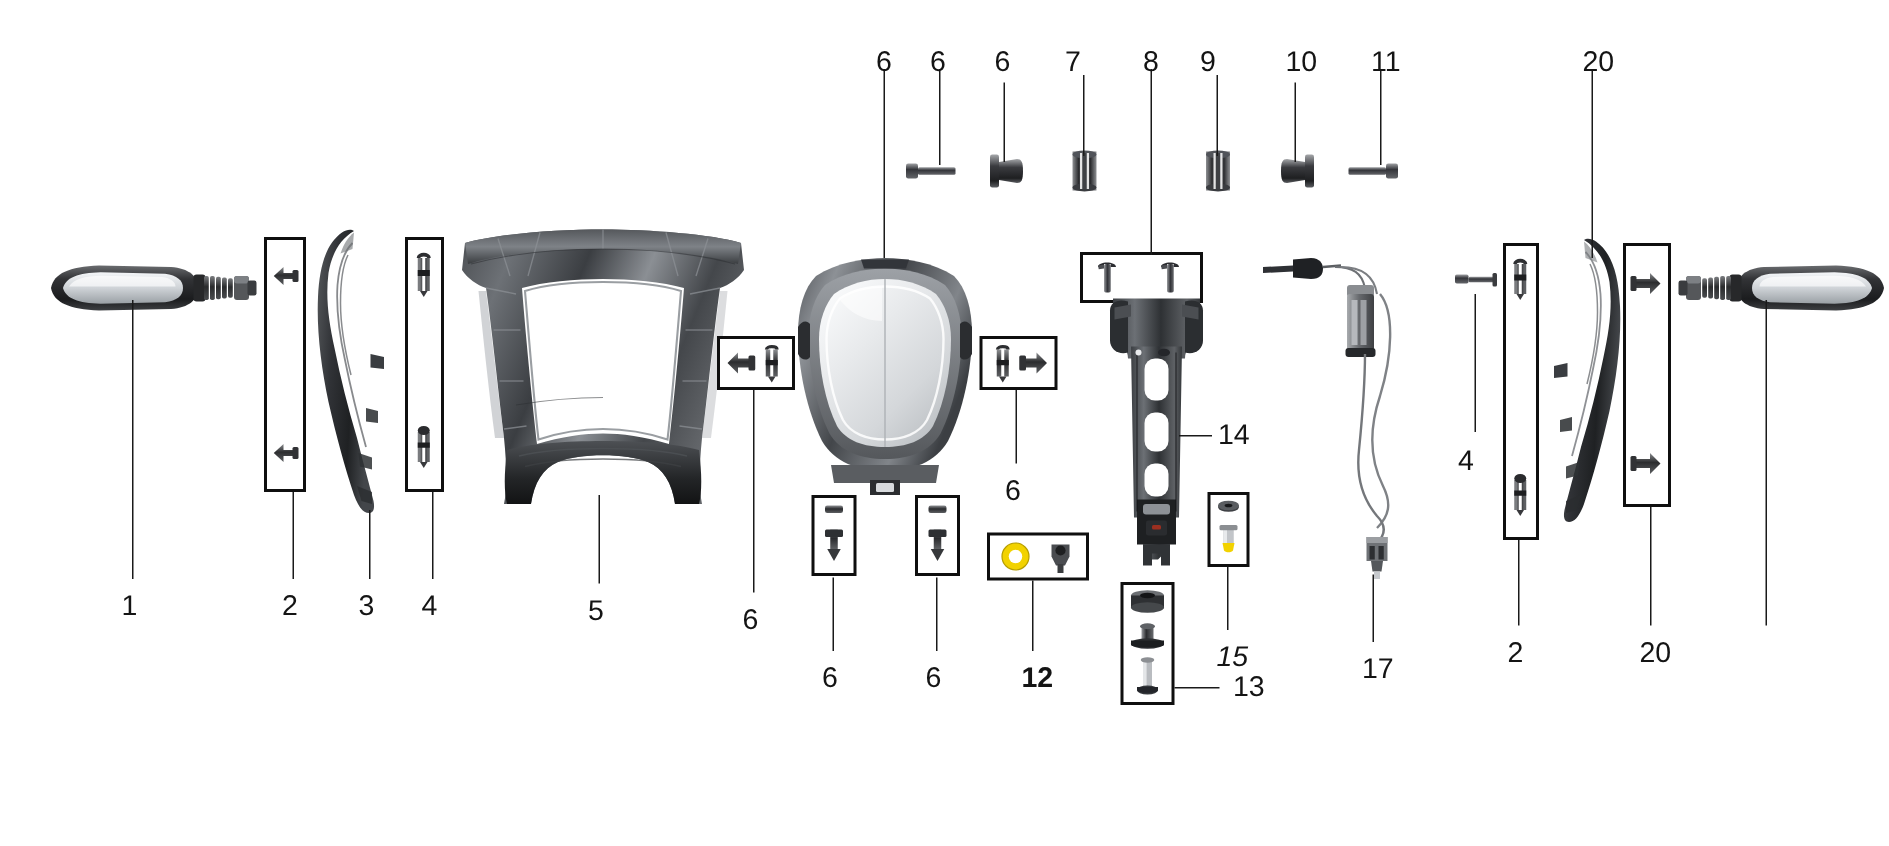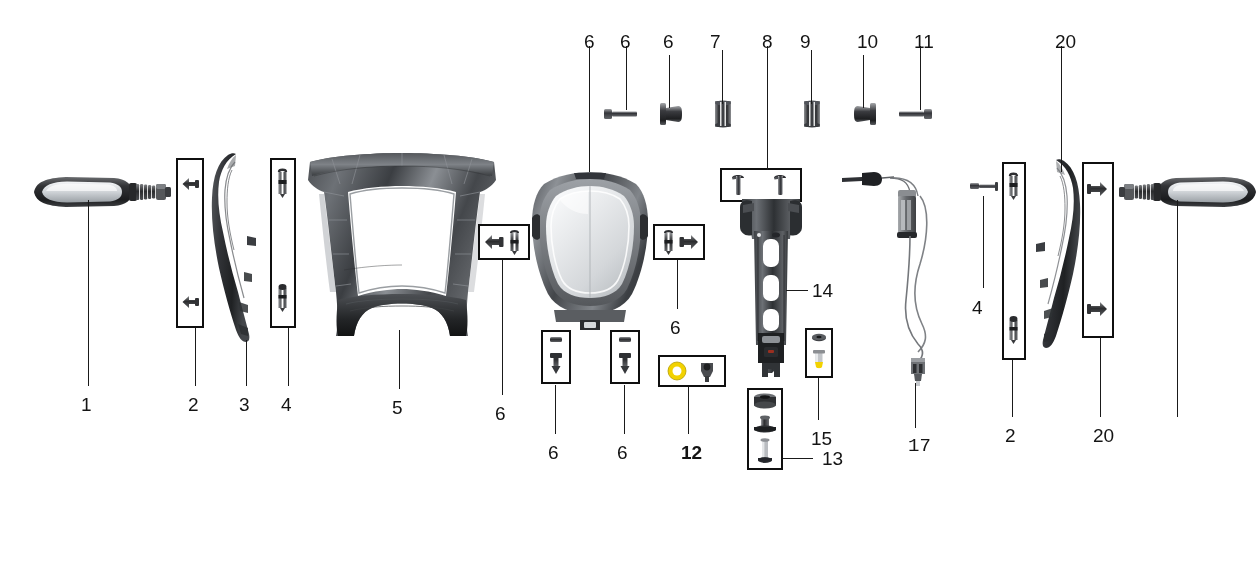--- a/index.html
+++ b/index.html
@@ -562,21 +562,21 @@
       </g>
       <g>
         <rect x="8.5" y="22" width="7" height="10" fill="#c2c5c9"></rect>
         <rect x="8.5" y="22" width="2.5" height="10" fill="#e8eaec"></rect>
         <rect x="6" y="20" width="12" height="3.5" rx="1" fill="#8b8e92"></rect>
         <path d="M8 32 L16 32 L15 37 C14 38.6 10 38.6 9 37 Z" fill="#f2d200"></path>
       </g>
     </svg>
   </div>
   <div class="lead v" style="left:818px;top:378px;height:42px;"></div>
-  <div class="lbl" style="left:811px;top:429px;">15</div>
+  <div class="lbl" style="left:811px;top:429px;font-style:italic;">15</div>
 
   <div class="part" style="left:840px;top:168px;">
     <svg width="100" height="220" viewBox="0 0 100 220">
       <defs>
         <linearGradient id="connG" x1="0" y1="0" x2="1" y2="0">
           <stop offset="0" stop-color="#a8abae"></stop>
             <stop offset="0.45" stop-color="#66696d"></stop>
           <stop offset="1" stop-color="#3e4043"></stop>
         </linearGradient>
       </defs>
@@ -599,21 +599,21 @@
 
       <path d="M71 190 L85 190 L85 206 L71 206 Z" fill="#6f7276"></path>
       <rect x="71" y="190" width="14" height="4" fill="#9b9ea2"></rect>
       <rect x="73" y="196" width="3.5" height="9" fill="#2d2f32"></rect>
       <rect x="79" y="196" width="3.5" height="9" fill="#2d2f32"></rect>
       <path d="M74 206 L82 206 L81 213 L75 213 Z" fill="#55585c"></path>
       <path d="M76 213 L80 213 L80 218 L76 218 Z" fill="#c6c9cd"></path>
     </svg>
   </div>
   <div class="lead v" style="left:915px;top:383px;height:45px;"></div>
-  <div class="lbl" style="left:908px;top:437px;font-family:Liberation Mono, monospace;">17</div>
+  <div class="lbl" style="left:908px;top:437px;">17</div>
 
   <div class="part" style="left:969px;top:178px;">
     <svg width="30" height="16" viewBox="0 0 30 16">
       <rect x="1" y="5" width="9" height="6" rx="1.2" fill="url(#hw1)"></rect>
       <rect x="10" y="6.5" width="17" height="3.6" rx="1" fill="url(#hw1)"></rect>
       <rect x="26" y="4" width="3" height="9" rx="1" fill="#3a3c3f"></rect>
     </svg>
   </div>
   <div class="lead v" style="left:983px;top:196px;height:92px;"></div>
   <div class="lbl" style="left:972px;top:298px;">4</div>

